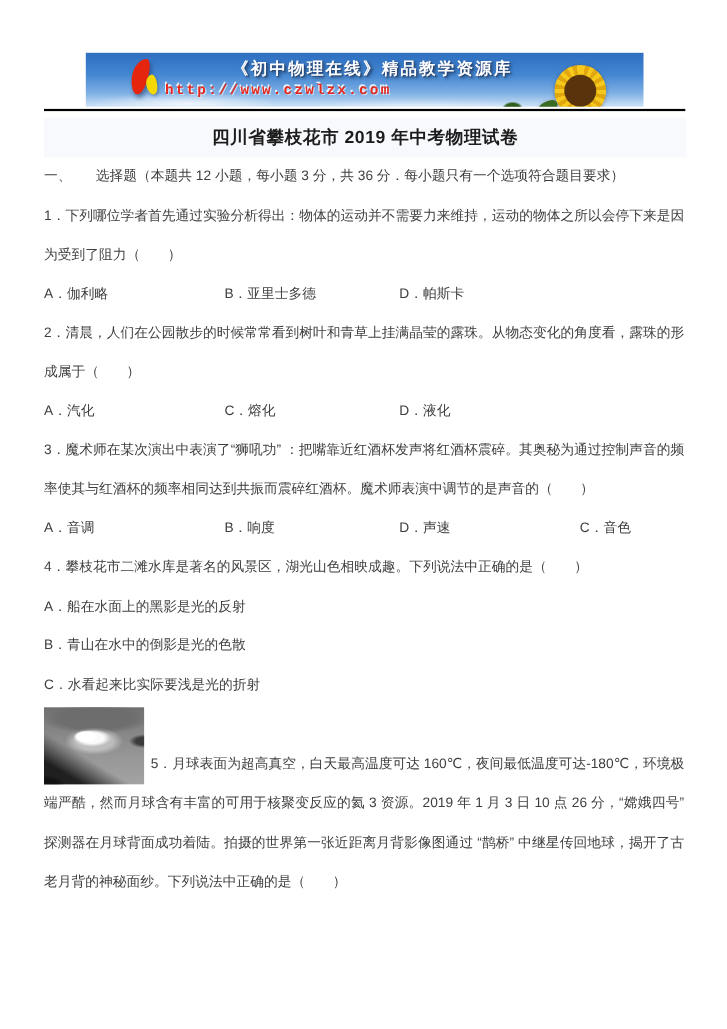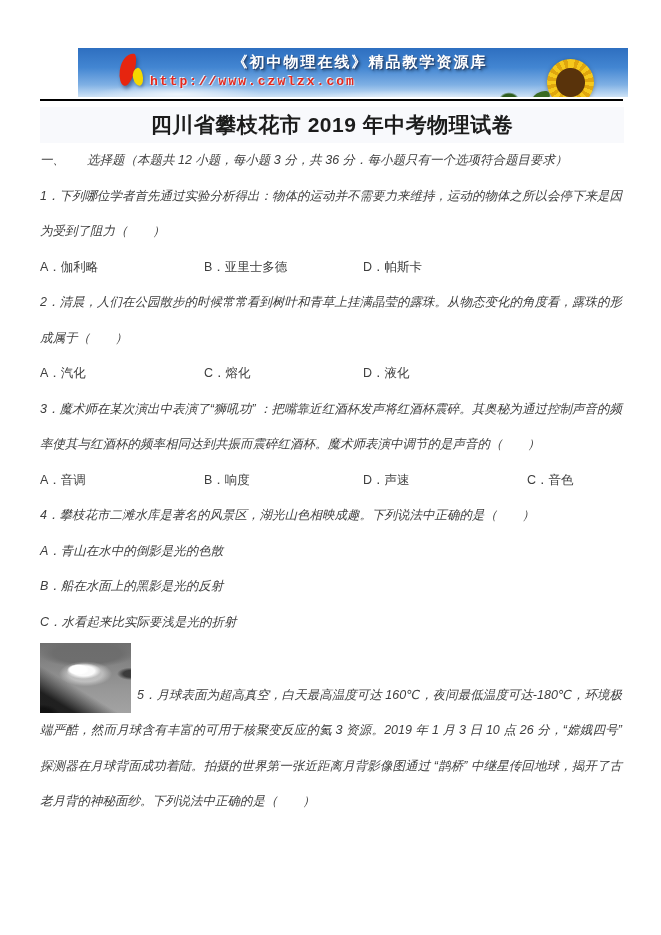--- a/index.html
+++ b/index.html
@@ -9,21 +9,21 @@
     background: #ffffff;
     font-family: "Liberation Sans", "DejaVu Sans", sans-serif;
     color: #3e3e3e;
     position: relative;
     overflow: hidden;
   }
 
   
   .banner {
     position: absolute; left: 78px; top: 48px;
-    width: 550px; height: 49px;
+    width: 507px; height: 49px;
     background: linear-gradient(180deg, #2e6fc0 0%, #4386d2 40%, #7fb0e4 75%, #cfe3f6 100%);
     overflow: hidden;
   }
   .banner::before { 
     content: ""; position: absolute; left: 0; bottom: -6px; width: 100%; height: 22px;
     background:
       radial-gradient(ellipse 120px 14px at 18% 60%, rgba(255,255,255,.75), rgba(255,255,255,0) 70%),
       radial-gradient(ellipse 150px 12px at 60% 80%, rgba(255,255,255,.55), rgba(255,255,255,0) 70%);
   }
   .flame { position: absolute; left: 34px; top: 3px; width: 38px; height: 42px; }
@@ -79,32 +79,32 @@
 
   
   .divider {
     position: absolute; left: 40px; top: 99px; width: 583px; height: 0;
     border-top: 2px solid #000000;
   }
   .title-bar {
     position: absolute; left: 40px; top: 107px; width: 584px; height: 36px;
     background: #f8f9fc;
     display: flex; align-items: center; justify-content: center;
-    font-size: 21px; font-weight: bold; letter-spacing: .5px;
+    font-size: 16px; font-weight: bold; letter-spacing: .5px;
     color: #1c1c1c;
   }
 
   
   .content {
     position: absolute; left: 40px; top: 143px; width: 582px;
     font-size: 12.5px; line-height: 35.5px;
     text-align: justify;
     word-break: break-all;
   }
-  .content p { margin: 0; font-style: italic; }
+  .content p { margin: 0; }
   .h-prefix { margin-right: 22px; }
   .opt-row {
     display: grid;
     grid-template-columns: 164px 159px 164px 1fr;
     line-height: 35.5px;
   }
   .stem.q5 { margin-top: 3px; }
   .moon {
     display: inline-block; width: 91px; height: 70px;
     margin-right: 6px; vertical-align: bottom;
@@ -163,22 +163,22 @@
       <div class="opt-row">
         <span>A．音调</span>
         <span>B．响度</span>
         <span>D．声速</span>
         <span>C．音色</span>
       </div>
     </div>
 
     <div class="question">
       <p class="stem"><span>4．</span><span>攀枝花市二滩水库是著名的风景区，湖光山色相映成趣。下列说法中正确的是（　　）</span></p>
-      <p>A．青山在水中的倒影是光的色散</p>
-      <p>B．船在水面上的黑影是光的反射</p>
+      <p>A．船在水面上的黑影是光的反射</p>
+      <p>B．青山在水中的倒影是光的色散</p>
       <p>C．水看起来比实际要浅是光的折射</p>
     </div>
 
     <div class="question">
       <p class="stem q5"><span class="moon"></span><span>5．</span><span>月球表面为超高真空，白天最高温度可达 160℃，夜间最低温度可达-180℃，环境极端严酷，然而月球含有丰富的可用于核聚变反应的氦 3 资源。2019 年 1 月 3 日 10 点 26 分，“嫦娥四号” 探测器在月球背面成功着陆。拍摄的世界第一张近距离月背影像图通过 “鹊桥” 中继星传回地球，揭开了古老月背的神秘面纱。下列说法中正确的是（　　）</span></p>
     </div>
 
   </div>
 </div>
 

